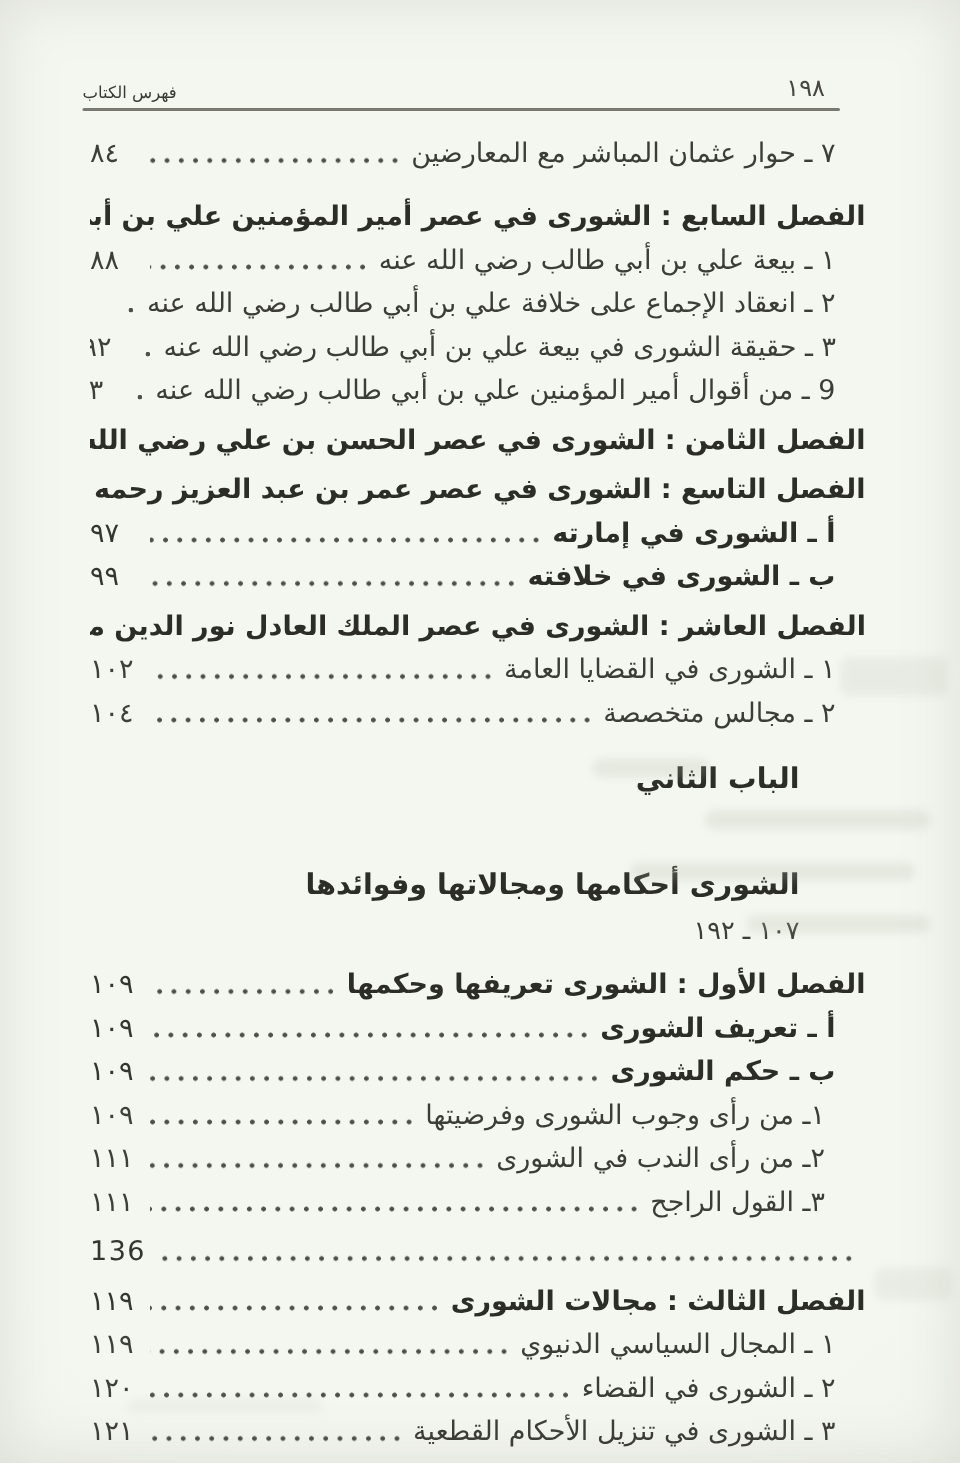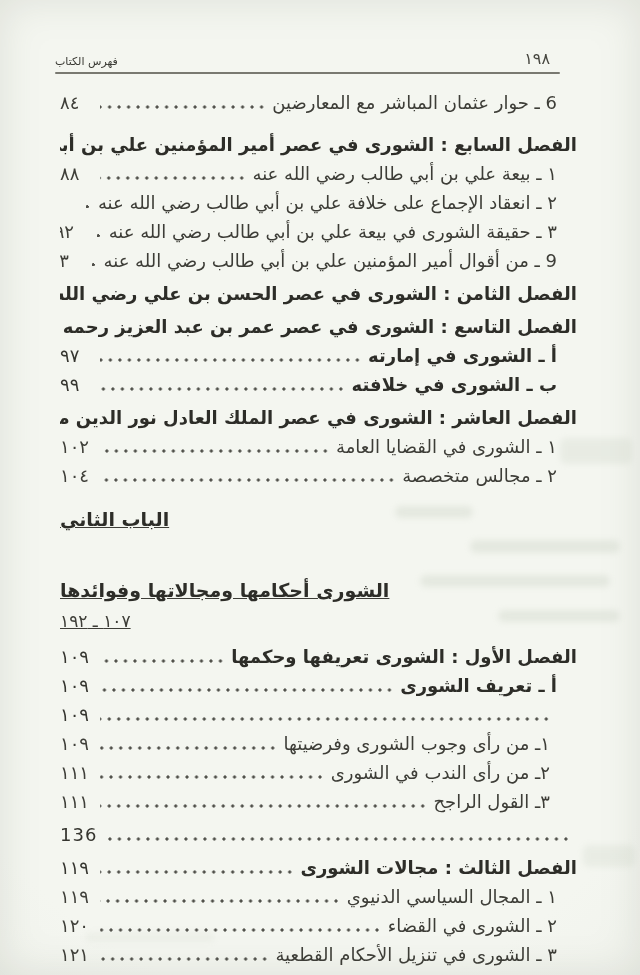--- a/index.html
+++ b/index.html
@@ -41,21 +41,21 @@
   .toc-row .leader{
     flex:1 1 auto;min-width:8px;align-self:stretch;margin:0 6px;
     background-image:radial-gradient(circle, #50504a 1.35px, rgba(0,0,0,0) 1.7px);
     background-size:9.5px 9.5px;background-repeat:repeat-x;
     background-position:right 0 bottom 6px;
   }
   .toc-row .p{flex:0 0 auto;min-width:34px;text-align:left;font-weight:normal;
     color:#3f3f39;letter-spacing:1px;}
   .toc-row.bold .p{color:#35352f;}
   
-  .section-block{text-align:left;padding-right:44px;margin-top:13px;margin-bottom:6px;text-decoration:underline;}
+  .section-block{text-align:right;padding-right:44px;margin-top:13px;margin-bottom:6px;}
   .section-line1{font-size:19px;font-weight:bold;color:#2d2d28;line-height:32px;height:32px;}
   .section-line2{font-size:19px;font-weight:bold;color:#2d2d28;line-height:32px;height:32px;margin-top:39px;}
   .section-range{font-size:17px;color:#3d3d37;line-height:30px;height:30px;letter-spacing:1px;}
   
   .ghost{position:absolute;background:#aeb9a6;border-radius:6px;filter:blur(3px);opacity:.22;}
   .g1{left:395px;top:506px;width:78px;height:12px;}
   .g2{left:470px;top:540px;width:150px;height:13px;}
   .g3{left:420px;top:575px;width:190px;height:12px;}
   .g4{left:498px;top:610px;width:122px;height:12px;}
   .g5{left:560px;top:438px;width:72px;height:26px;opacity:.16;}
@@ -69,21 +69,21 @@
 
   <div class="header">
     <span class="header-num">١٩٨</span>
     <span class="header-title">فهرس الكتاب</span>
   </div>
   <div class="rule"></div>
 
   <div class="content">
     <div id="toc-top">
         <div class="toc-row indent-1">
-          <span class="t">6 ـ حوار عثمان المباشر مع المعارضين</span>
+          <span class="t">٧ ـ حوار عثمان المباشر مع المعارضين</span>
           <span class="leader"></span>
           <span class="p">٨٤</span>
         </div>
         <div class="toc-row indent-0 bold">
           <span class="t">الفصل السابع : الشورى في عصر أمير المؤمنين علي بن أبي طالب رضي الله عنه</span>
         </div>
         <div class="toc-row indent-1">
           <span class="t">١ ـ بيعة علي بن أبي طالب رضي الله عنه</span>
           <span class="leader"></span>
           <span class="p">٨٨</span>
@@ -145,20 +145,21 @@
           <span class="t">الفصل الأول : الشورى تعريفها وحكمها</span>
           <span class="leader"></span>
           <span class="p">١٠٩</span>
         </div>
         <div class="toc-row indent-1 bold">
           <span class="t">أ ـ تعريف الشورى</span>
           <span class="leader"></span>
           <span class="p">١٠٩</span>
         </div>
         <div class="toc-row indent-1 bold">
+          <span class="t">ب ـ حكم الشورى</span>
           <span class="leader"></span>
           <span class="p">١٠٩</span>
         </div>
         <div class="toc-row indent-2">
           <span class="t">١ـ من رأى وجوب الشورى وفرضيتها</span>
           <span class="leader"></span>
           <span class="p">١٠٩</span>
         </div>
         <div class="toc-row indent-2">
           <span class="t">٢ـ من رأى الندب في الشورى</span>

